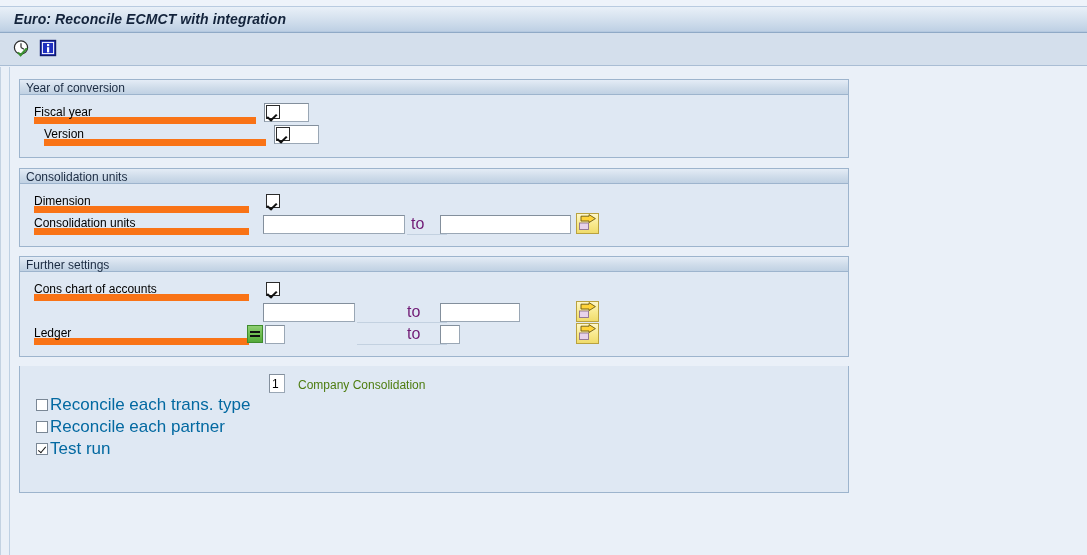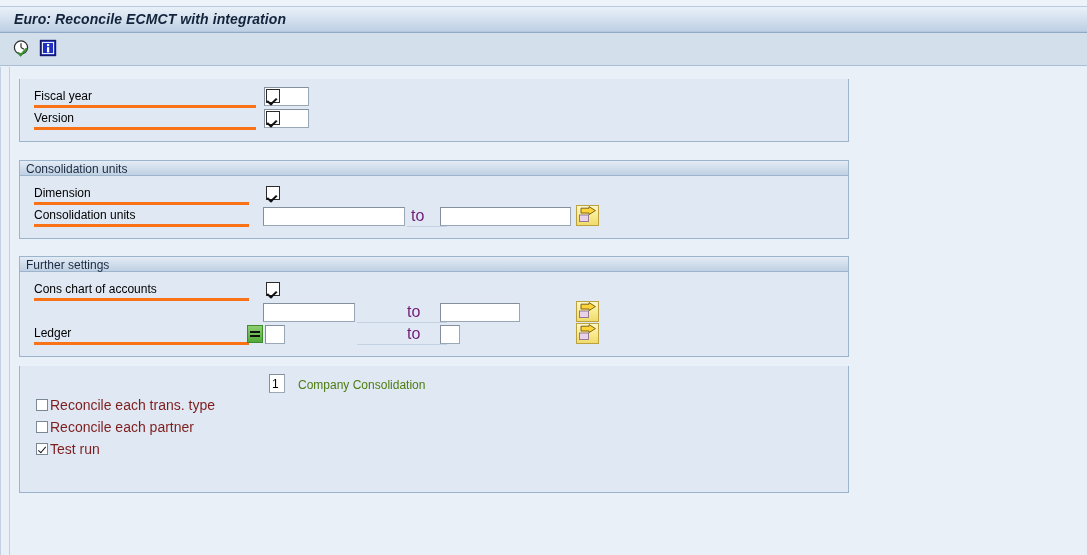--- a/index.html
+++ b/index.html
@@ -141,21 +141,21 @@
     position: absolute;
     height: 22px;
   }
   .row-label {
     position: absolute;
     left: 0; top: 0;
     height: 21px;
     line-height: 19px;
     font-size: 12px;
     color: #000;
-    border-bottom: 3px solid #f97316;
+    border-bottom: 7px solid #f97316;
     box-sizing: border-box;
     white-space: nowrap;
   }
   .plain-label {
     position: absolute;
     font-size: 12px;
     color: #4d7c0f;
     white-space: nowrap;
     line-height: 18px;
   }
@@ -256,24 +256,24 @@
     position: absolute;
     left: 3px; top: 1px;
     width: 3px; height: 7px;
     border-right: 1.6px solid #1a1a1a;
     border-bottom: 1.6px solid #1a1a1a;
     transform: rotate(40deg);
   }
   .cb-label {
     position: absolute;
     left: 14px; top: 0;
-    font-size: 14px;
+    font-size: 17px;
     line-height: 16px;
     white-space: nowrap;
-    color: #7f1d1d;
+    color: #0369a1;
   }
 </style>
 </head>
 <body>
 
 <div id="app-window">
 
   <div class="top-strip"></div>
 
   <div class="title-bar">
@@ -300,38 +300,41 @@
       </svg>
     </div>
 
     <div class="watermark">© www.tutorialkart.com</div>
   </div>
 
   <div class="content">
     <div class="content-inner">
 
       <div class="group" style="top:12px;">
+        <div class="group-header">
+          <span class="g-title">Year of conversion</span>
+        </div>
         <div class="group-body" style="height:63px;">
 
           <div class="row" style="left:14px; top:8px; width:800px;">
             <div class="row-label" style="width:222px;">Fiscal year</div>
             <input class="sap-input has-mc" style="left: 230px; top: 0px; width: 45px;" value="">
             <span class="mc-icon" style="left:232px; top:2px;"></span>
           </div>
 
-          <div class="row" style="left:14px; top:30px; width:800px;">
+          <div class="row" style="left:24px; top:30px; width:800px;">
             <div class="row-label" style="width:222px;">Version</div>
             <input class="sap-input has-mc" style="left: 230px; top: 0px; width: 45px;" value="">
             <span class="mc-icon" style="left:232px; top:2px;"></span>
           </div>
 
         </div>
       </div>
 
-      <div class="group" style="top:93px;">
+      <div class="group" style="top:101px;">
         <div class="group-header">
           <span class="g-title">Consolidation units</span>
         </div>
         <div class="group-body" style="height:63px;">
 
           <div class="row" style="left:14px; top:8px; width:800px;">
             <div class="row-label" style="width:215px;">Dimension</div>
             <span class="mc-icon" style="left:232px; top:2px;"></span>
           </div>
 

